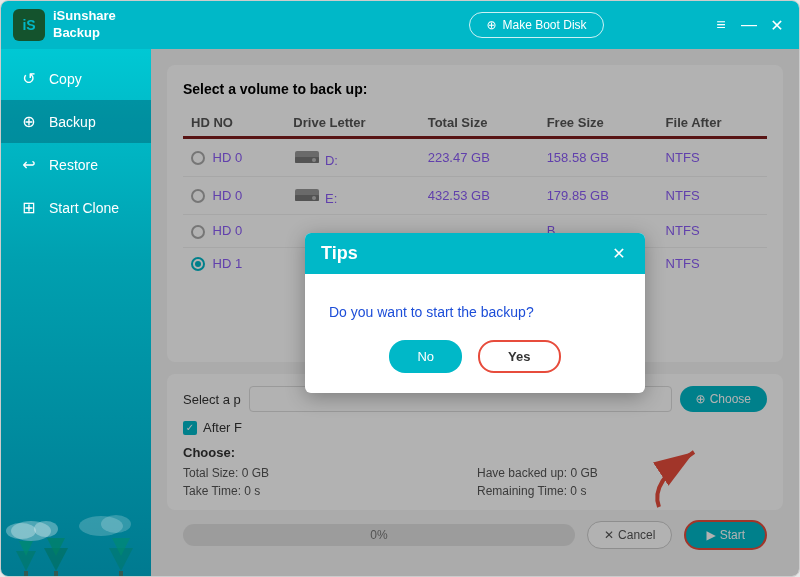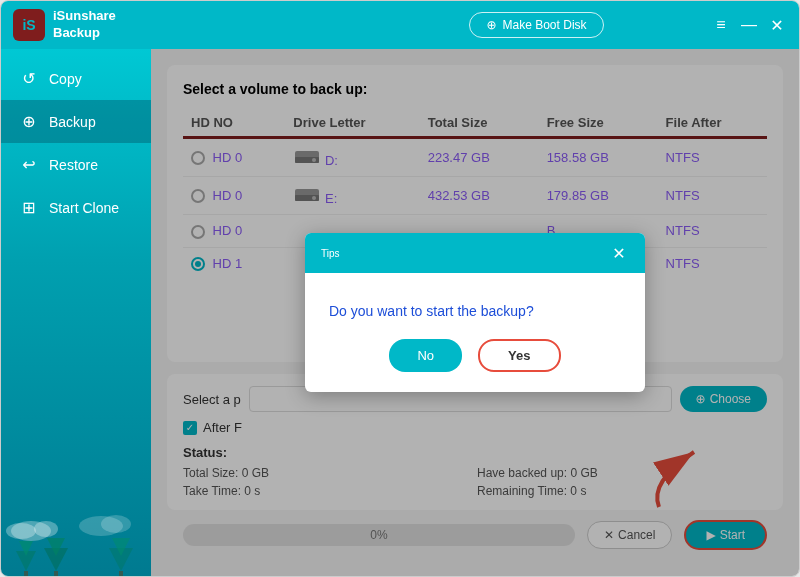--- a/index.html
+++ b/index.html
@@ -37,21 +37,21 @@
     .title-bar-logo {
       display: flex;
       align-items: center;
       gap: 8px;
       flex: 1;
     }
 
     .logo-icon {
       width: 32px;
       height: 32px;
-      background: #7f1d1d;
+      background: #14532d;
       border-radius: 6px;
       display: flex;
       align-items: center;
       justify-content: center;
       font-size: 14px;
       font-weight: bold;
       color: #00b8c8;
     }
 
     .logo-text {
@@ -390,22 +390,22 @@
     .modal-header {
       background: #00b8c8;
       padding: 10px 16px;
       display: flex;
       align-items: center;
       justify-content: space-between;
     }
 
     .modal-title {
       color: white;
-      font-size: 10px;
-      font-weight: 400;
+      font-size: 18px;
+      font-weight: 700;
     }
 
     .modal-close {
       color: white;
       font-size: 16px;
       cursor: pointer;
       width: 20px;
       height: 20px;
       display: flex;
       align-items: center;
@@ -604,21 +604,21 @@
           <button class="choose-btn">
             <span>⊕</span>
             <span>Choose</span>
           </button>
         </div>
         <div class="checkbox-row">
           <div class="checkbox-box"></div>
           <span class="checkbox-label">After F</span>
         </div>
         <div class="status-section">
-          <div class="status-title">Status:</div>
+          <div class="status-title">Choose:</div>
           <div class="status-grid">
             <span>Total Size: 0 GB</span>
             <span>Have backed up: 0 GB</span>
             <span>Take Time: 0 s</span>
             <span>Remaining Time: 0 s</span>
           </div>
         </div>
       </div>
 
       <div class="bottom-bar">

